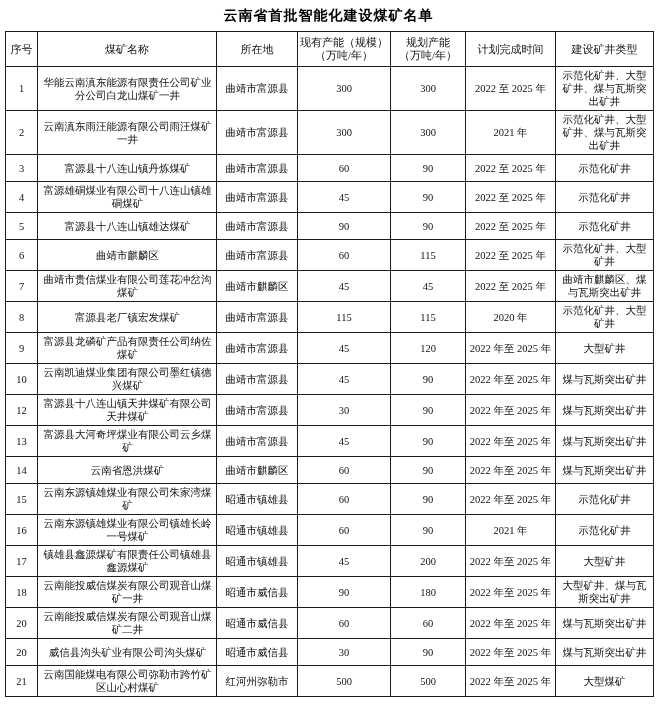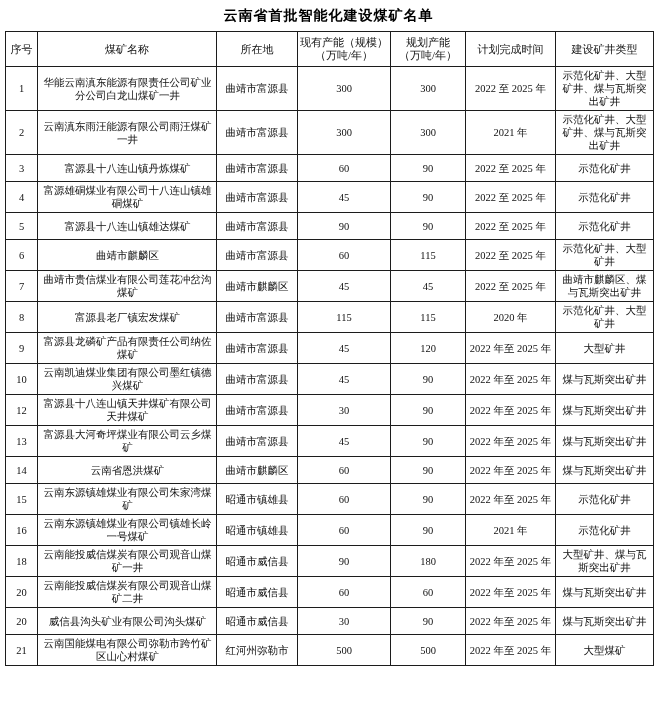--- a/index.html
+++ b/index.html
@@ -184,20 +184,29 @@
         <tr>
           <td>16</td>
           <td class="col-name">云南东源镇雄煤业有限公司镇雄长岭一号煤矿</td>
           <td>昭通市镇雄县</td>
           <td>60</td>
           <td>90</td>
           <td>2021 年</td>
           <td>示范化矿井</td>
         </tr>
         <tr>
+          <td>17</td>
+          <td class="col-name">镇雄县鑫源煤矿有限责任公司镇雄县鑫源煤矿</td>
+          <td>昭通市镇雄县</td>
+          <td>45</td>
+          <td>200</td>
+          <td>2022 年至 2025 年</td>
+          <td>大型矿井</td>
+        </tr>
+        <tr>
           <td>18</td>
           <td class="col-name">云南能投威信煤炭有限公司观音山煤矿一井</td>
           <td>昭通市威信县</td>
           <td>90</td>
           <td>180</td>
           <td>2022 年至 2025 年</td>
           <td>大型矿井、煤与瓦斯突出矿井</td>
         </tr>
         <tr>
           <td>20</td>

